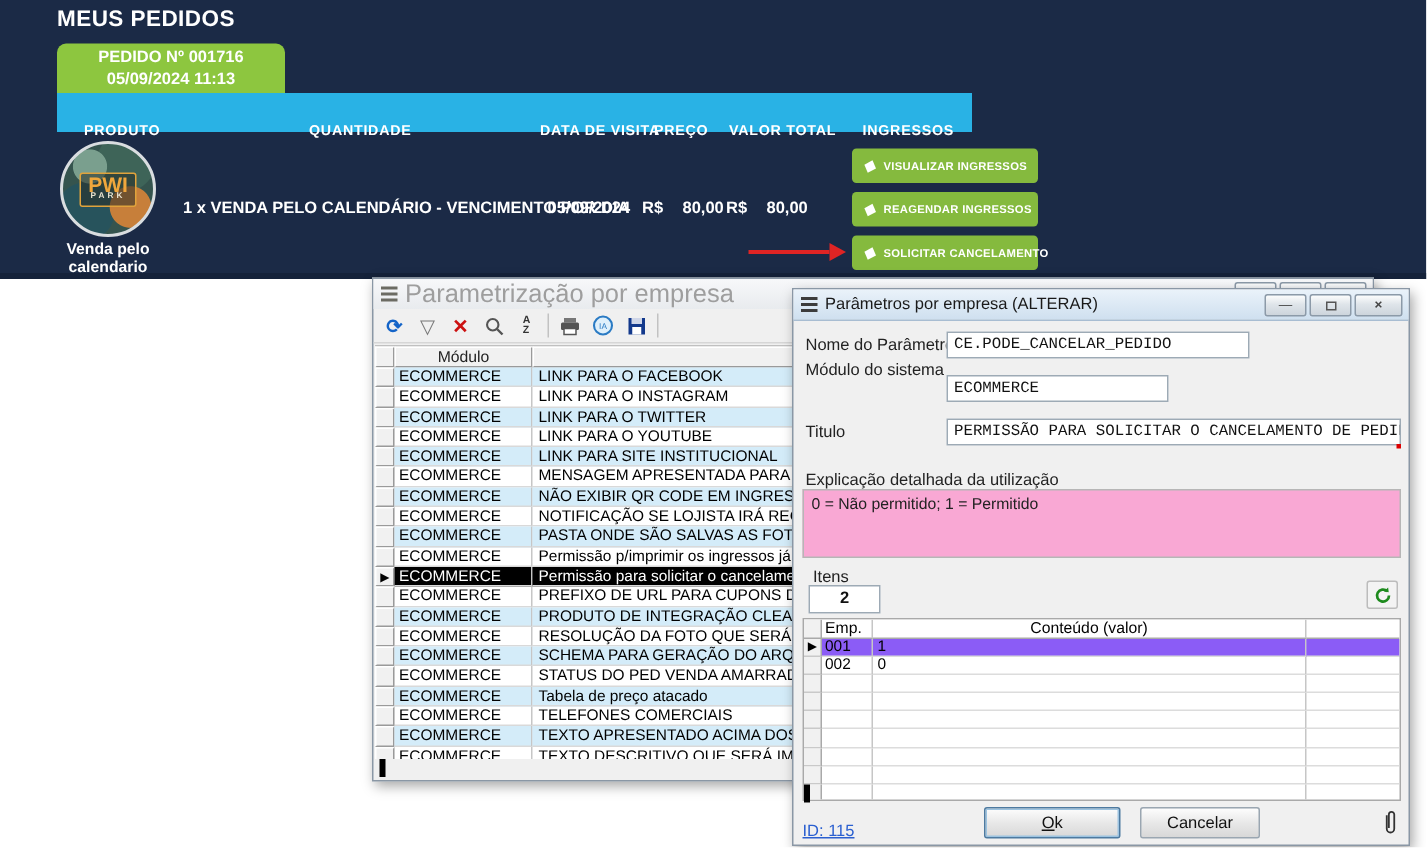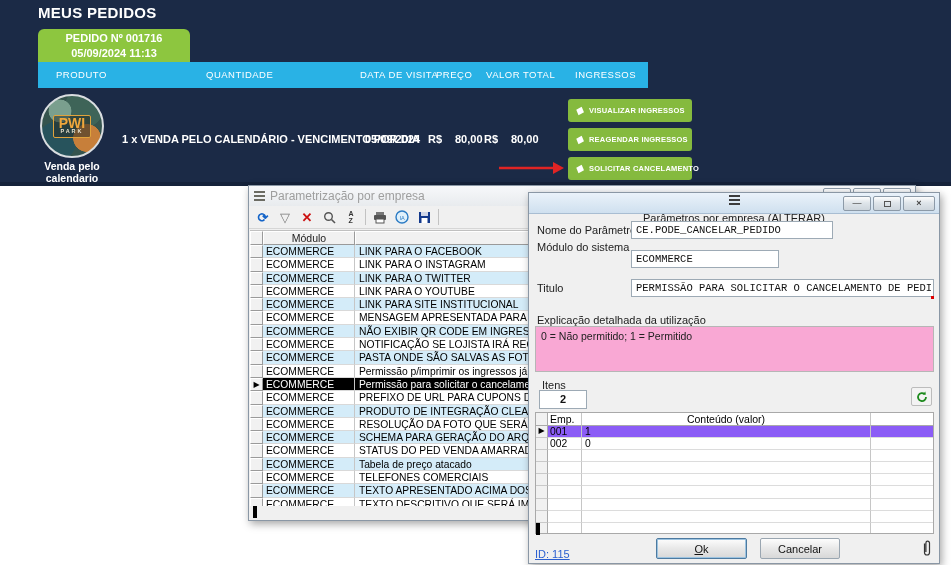--- a/index.html
+++ b/index.html
@@ -12,22 +12,22 @@
   .hero { position:absolute; left:0; top:0; width:951px; height:186px;
           background:#1b2a46; border-bottom:4px solid #15223a; }
   .hero-title { position:absolute; left:38px; top:4px; color:#fff; font-size:15px;
                 font-weight:bold; letter-spacing:.3px; }
   .order-badge { position:absolute; left:38px; top:29px; width:152px; height:33px;
                  background:#8dc63f; border-radius:6px 6px 0 0; color:#fff;
                  font-weight:bold; font-size:11px; text-align:center; line-height:15px;
                  padding-top:2px; }
   .cols-bar { position:absolute; left:38px; top:62px; width:610px; height:26px;
               background:#29b2e5; }
-  .cols-bar span { position:absolute; top:7px; color:#fff; font-size:9.5px;
-                   font-weight:normal; letter-spacing:.5px; white-space:nowrap; }
+  .cols-bar span { position:absolute; top:20px; color:#fff; font-size:9.5px;
+                   font-weight:bold; letter-spacing:.5px; white-space:nowrap; }
   .logo-circle { position:absolute; left:40px; top:94px; width:64px; height:64px;
                  border-radius:50%; border:2px solid #d9dde0;
                  background:radial-gradient(circle at 30% 25%, #7a9f8e 0 18%, transparent 19%),
                             radial-gradient(circle at 75% 70%, #c77f3a 0 22%, transparent 23%),
                             radial-gradient(circle at 70% 20%, #3e6458 0 30%, transparent 31%),
                             radial-gradient(circle at 25% 75%, #27535c 0 30%, transparent 31%),
                             #35544e;
                  display:flex; align-items:center; justify-content:center; }
   .logo-inner { background:rgba(40,45,40,.55); border:1px solid #e0a33c; padding:2px 5px;
                 text-align:center; border-radius:2px; }
@@ -53,21 +53,21 @@
   .burger i { display:block; height:2px; margin:2px 0; background:#6b6b63; }
   .win-btns { position:absolute; top:2px; right:4px; display:flex; gap:2px; }
   .wbtn { width:28px; height:15px; border:1px solid #8c9aa8; border-radius:2px;
           background:linear-gradient(#fdfdfd,#dfe5ea 45%,#cdd5dc);
           font-size:9px; color:#444; display:flex; align-items:center; justify-content:center;
           cursor:pointer; line-height:1; }
   .wbtn .sq { width:7px; height:6px; border:1px solid #555; display:inline-block; }
   
   #win-param { left:248px; top:185px; width:668px; height:336px; }
   #win-param .titlebar { background:linear-gradient(#f7f8fa,#e8ebee); }
-  #win-param .title { color:#9e9e9e; font-size:12px; }
+  #win-param .title { color:#9e9e9e; font-size:17px; }
   .toolbar { height:23px; display:flex; align-items:center; gap:6px; padding:0 6px;
              border-bottom:1px solid #d6d6d6; }
   .tico { width:16px; height:16px; display:flex; align-items:center; justify-content:center;
           cursor:pointer; font-size:13px; }
   .tsep { width:1px; height:16px; background:#c2c2c2; }
   .grid1 { position:absolute; left:1px; top:44px; right:1px; bottom:14px; background:#fff;
            overflow:hidden; border-top:1px solid #c0c0c0; }
   .g1-head { display:flex; height:14px; background:#f1f1f1; font-size:10.5px; }
   .g1-head .gut { width:13px; border:1px solid; border-color:#fff #9a9a9a #9a9a9a #fff; background:#f1f1f1;}
   .g1-head .c { border:1px solid; border-color:#fff #9a9a9a #9a9a9a #fff; text-align:center;
@@ -80,21 +80,21 @@
                 border-right:1px solid #c6c6c6; border-bottom:1px solid #d9d9d9;
                 white-space:nowrap; overflow:hidden; }
   .g1-row .cd { flex:1; padding:0 4px; line-height:13px; border-bottom:1px solid #d9d9d9;
                 white-space:nowrap; overflow:hidden; }
   .g1-row.alt .cm, .g1-row.alt .cd { background:#d4ecf9; }
   .g1-row.sel .cm, .g1-row.sel .cd { background:#000; color:#fff; }
   .caret { position:absolute; width:4px; height:12px; background:#000; }
   
   #win-dialog { left:528px; top:192px; width:412px; height:372px; }
   #win-dialog .titlebar { background:linear-gradient(#eaf2fa,#cfe0ef); height:21px;
-                          border-bottom:1px solid #a8bdd2;flex-direction:column; }
+                          border-bottom:1px solid #a8bdd2; }
   #win-dialog .burger i { background:#3c3c3c; }
   #win-dialog .title { color:#1a1a1a; font-size:11px; }
   .fld-label { position:absolute; left:8px; font-size:11px; color:#222; }
   .fld-box { position:absolute; height:18px; background:#fff; border:1px solid #9daab5;
              font-family:"Liberation Mono", monospace; font-weight:normal; font-size:10.5px;
              color:#111; line-height:16px; padding:0 4px; white-space:nowrap; overflow:hidden; }
   .red-dot { position:absolute; width:3px; height:3px; background:#d00; }
   .expl-box { position:absolute; left:6px; top:133px; width:399px; height:46px;
               background:#f9a8d4; border:1px solid #b6b6b6; font-size:10.5px; color:#222;
               padding:3px 5px; }

